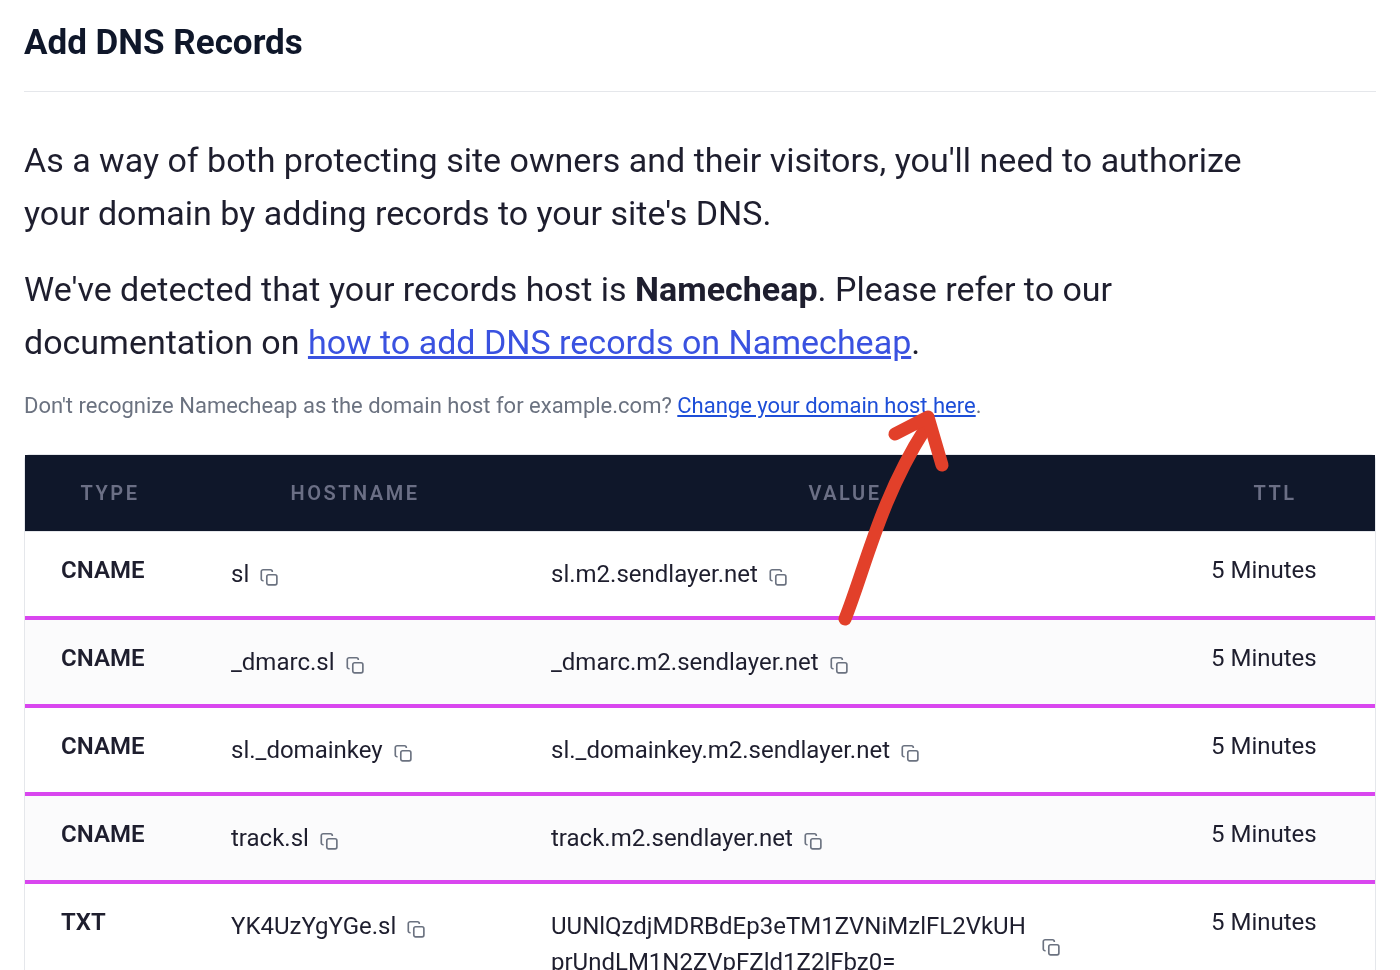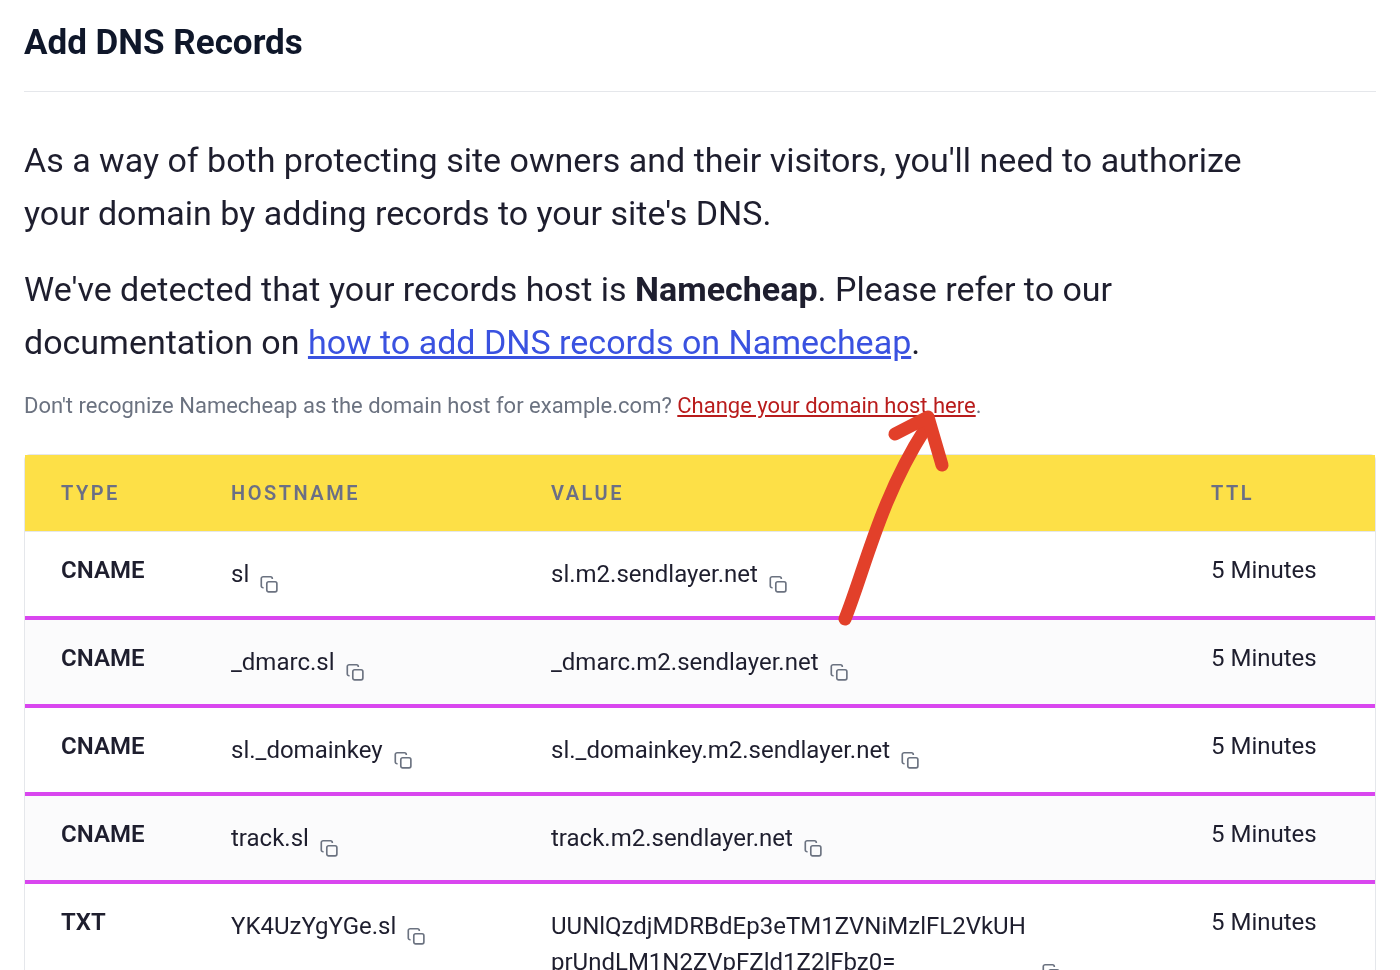--- a/index.html
+++ b/index.html
@@ -31,57 +31,57 @@
       color: #3a52e0;
       text-decoration: underline;
       cursor: pointer;
     }
     .note {
       font-size: 22px;
       color: #6b7280;
       margin-bottom: 36px;
     }
     .note .link-muted {
-      color: #b91c1c;
+      color: #1d4ed8;
       text-decoration: underline;
       cursor: pointer;
     }
     .table-wrap {
       position: relative;
       border: 1px solid #e5e7eb;
       border-radius: 6px;
       overflow: visible;
     }
     table {
       width: 100%;
       border-collapse: collapse;
     }
     thead th {
-      background: #fde047;
-      text-align: left;
+      background: #0f172a;
+      text-align: center;
       font-size: 20px;
       font-weight: 600;
       letter-spacing: 2.5px;
       color: #6b6f85;
       padding: 26px 36px;
       border-bottom: 1px solid #e5e7eb;
     }
     tbody td {
       padding: 24px 36px;
       font-size: 24px;
       color: #1e1e2e;
       border-bottom: 4px solid #d946ef;
       vertical-align: top;
     }
     tbody tr:nth-child(even) td {
       background: #fbfbfc;
     }
     .cell-inline {
       display: inline-flex;
-      align-items: flex-end;
+      align-items: center;
       gap: 10px;
       flex-wrap: wrap;
     }
     .val-text {
       word-break: break-all;
       max-width: 480px;
       line-height: 1.5;
     }
     .copy-btn {
       flex-shrink: 0;

